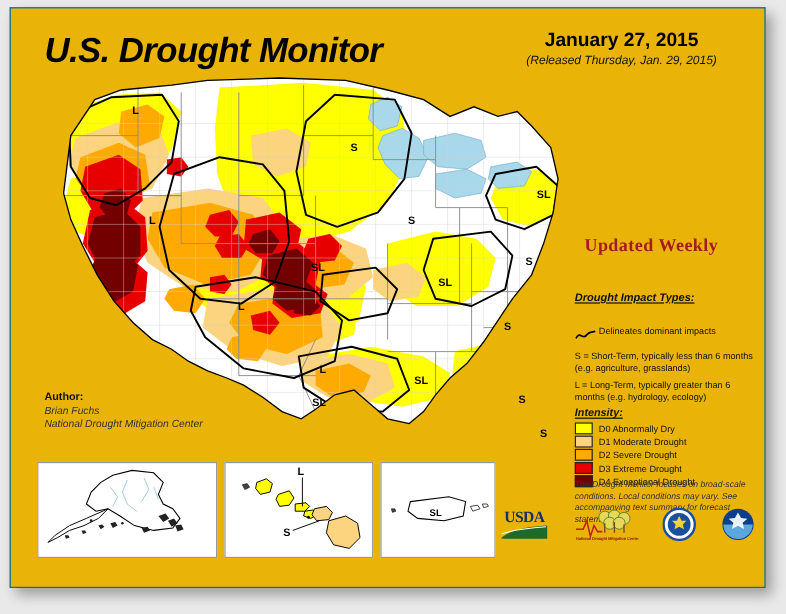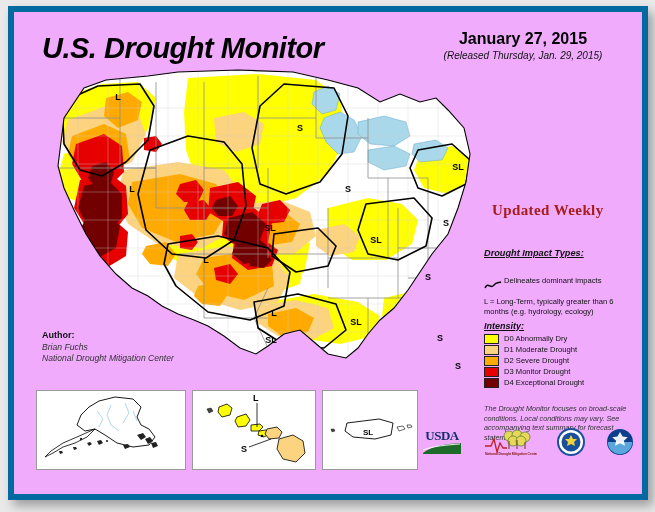--- a/index.html
+++ b/index.html
@@ -4,22 +4,22 @@
 <title>U.S. Drought Monitor</title>
 <style>
   html,body{margin:0;padding:0;}
   body{
     width:655px;height:512px;overflow:hidden;
     background:#e9e9e9;
     font-family:"Liberation Sans",sans-serif;
   }
   #frame{
     position:absolute;left:8px;top:6px;width:628px;height:482px;
-    background:#f0abfc;
-    border:6px solid #0369a1;
+    background:#eab308;
+    border:1px solid #0369a1;
     box-shadow:5px 6px 10px rgba(0,0,0,0.32);
     overflow:hidden;
   }
   
   #title{
     position:absolute;left:28px;top:20px;
     font-size:29px;font-weight:bold;font-style:italic;
     letter-spacing:-0.5px;color:#000;
     font-family:"Liberation Sans",sans-serif;
   }
@@ -261,39 +261,40 @@
 
     <div class="lg-row">
       <span class="squig">
         <svg width="18" height="9" viewBox="0 0 18 9">
           <path d="M1,7 C4,0 7,9 10,4 C12,1 15,2 17,1" fill="none" stroke="#000" stroke-width="1.4"></path>
         </svg>
       </span>
       <span class="txt">Delineates dominant impacts</span>
     </div>
 
+    <div class="impact">S = Short-Term, typically less than 6 months (e.g. agriculture, grasslands)</div>
     <div class="impact">L = Long-Term, typically greater than 6 months (e.g. hydrology, ecology)</div>
 
     <div class="int-head">Intensity:</div>
     <div id="intensity-list">
         <div class="sw-row">
           <span class="sw" style="background: rgb(255, 255, 0);"></span>
           <span class="sw-lbl">D0 Abnormally Dry</span>
         </div>
         <div class="sw-row">
           <span class="sw" style="background: rgb(252, 211, 127);"></span>
           <span class="sw-lbl">D1 Moderate Drought</span>
         </div>
         <div class="sw-row">
           <span class="sw" style="background: rgb(255, 170, 0);"></span>
           <span class="sw-lbl">D2 Severe Drought</span>
         </div>
         <div class="sw-row">
           <span class="sw" style="background: rgb(230, 0, 0);"></span>
-          <span class="sw-lbl">D3 Monitor Drought</span>
+          <span class="sw-lbl">D3 Extreme Drought</span>
         </div>
         <div class="sw-row">
           <span class="sw" style="background: rgb(115, 0, 0);"></span>
           <span class="sw-lbl">D4 Exceptional Drought</span>
         </div>
       </div>
   </div>
 
   <div id="disclaimer">The Drought Monitor focuses on broad-scale conditions. Local conditions may vary. See accompanying text summary for forecast statements.</div>
 

